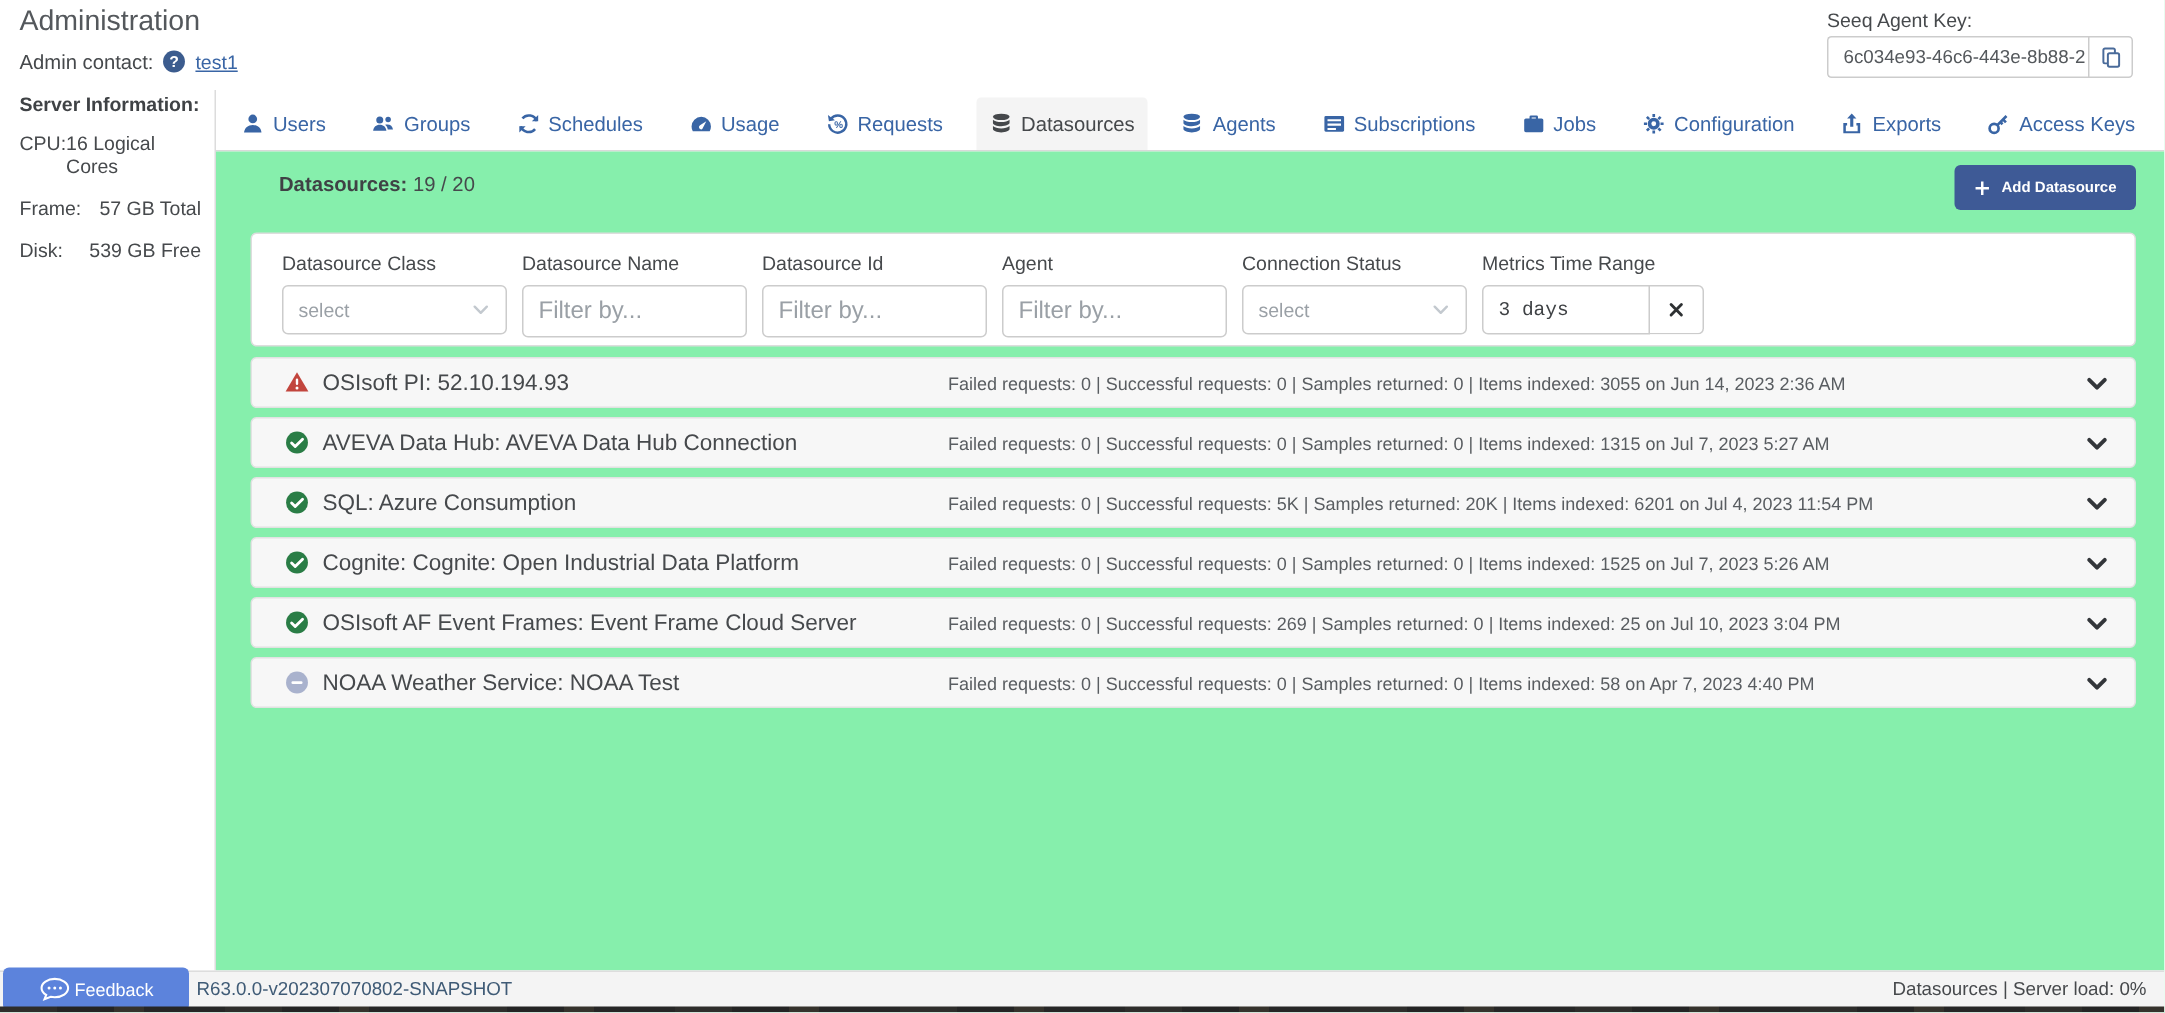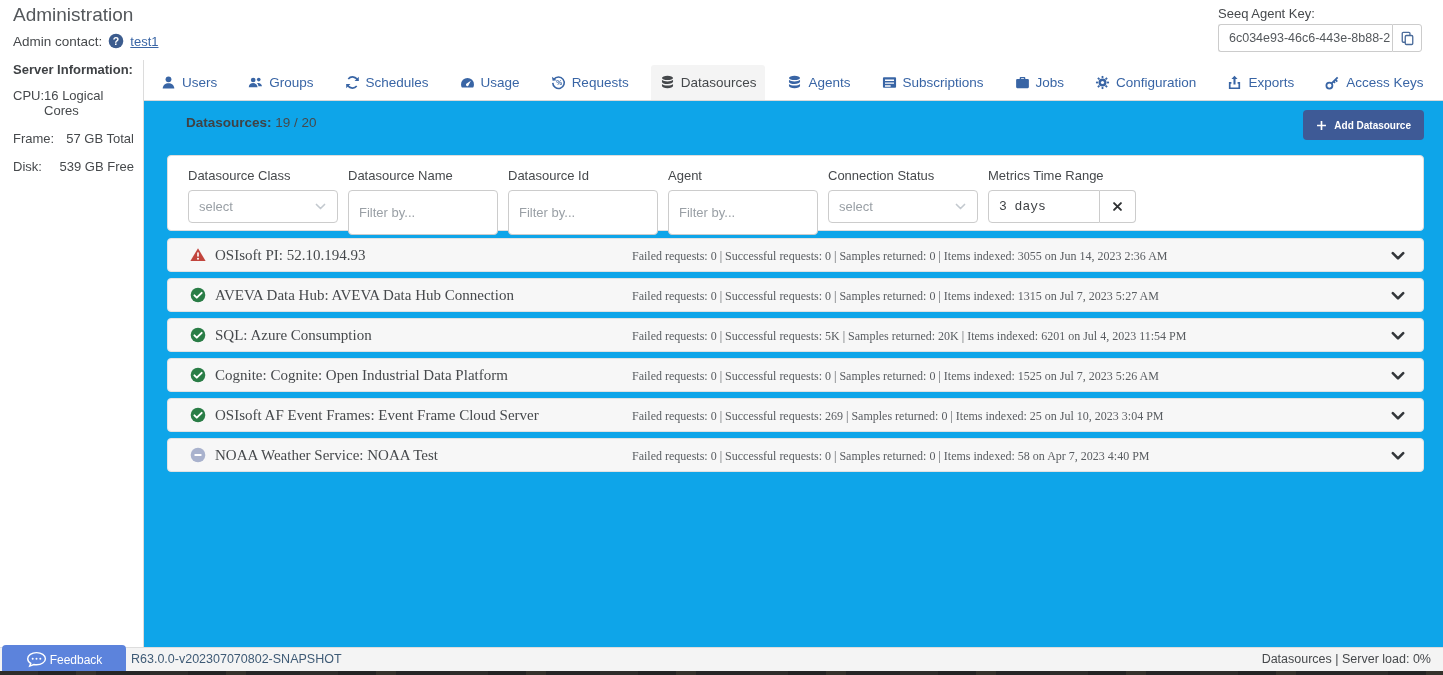--- a/index.html
+++ b/index.html
@@ -33,51 +33,51 @@
 
   
   .tabbar{position:absolute;left:144px;top:65px;right:0;height:36px;border-bottom:1px solid #d9d9d9;
           display:flex;align-items:stretch;padding-left:8px;box-sizing:border-box;}
   .tab{display:flex;align-items:center;gap:6px;padding:0 9px;margin-right:13px;color:#3965a5;
        font-size:13.5px;cursor:pointer;white-space:nowrap;}
   .tab .t-icn{width:15px;height:15px;}
   .tab.active{background:#f4f4f4;color:#45484b;border-radius:3px 3px 0 0;}
 
   
-  .content{position:absolute;left:144px;top:101px;right:0;bottom:28px;background:#0ea5e9;}
+  .content{position:absolute;left:144px;top:101px;right:0;bottom:28px;background:#86efac;}
   .count-line{position:absolute;left:42px;top:14px;font-size:13.5px;color:#3f4245;}
   .count-line b{font-weight:bold;}
   .count-val{font-weight:normal;color:#46494c;}
   .add-btn{position:absolute;right:19px;top:9px;height:30px;padding:0 13px;background:#3e5a96;color:#fff;
            border:none;border-radius:4px;font-size:10px;font-weight:bold;display:flex;align-items:center;gap:7px;
            cursor:pointer;font-family:"Liberation Sans",sans-serif;}
   .add-btn .icn{width:11px;height:11px;color:#fff;}
 
   
   .filter-card{position:absolute;left:23px;right:19px;top:54px;height:76px;border:1px solid #ddd;border-radius:4px;
                box-sizing:border-box;display:flex;padding:12px 0 0 20px;gap:10px;background:#fff;}
   .fgroup{width:150px;flex:none;}
   .flabel{font-size:13px;color:#46494c;margin-bottom:7px;}
   .fselect{height:33px;border:1px solid #ccc;border-radius:4px;background:#fff;display:flex;align-items:center;
            justify-content:space-between;padding:0 10px;font-size:13px;color:#9aa0a6;cursor:pointer;box-sizing:border-box;}
   .fselect .icn{width:13px;height:13px;color:#c3c9cf;}
-  .finput{width:100%;height:45px;border:1px solid #ccc;border-radius:4px;padding:0 10px;font-size:13px;color:#3f4245;
+  .finput{width:100%;height:35px;border:1px solid #ccc;border-radius:4px;padding:0 10px;font-size:16px;color:#3f4245;
           box-sizing:border-box;font-family:"Liberation Sans",sans-serif;outline:none;}
   .finput::placeholder{color:#9aa0a6;opacity:1;}
   .metrics-group{display:flex;}
   .metrics-input{width:112px;height:33px;border:1px solid #ccc;border-radius:4px 0 0 4px;padding:0 10px;font-size:13px;
                  color:#3f4245;box-sizing:border-box;font-family:Liberation Mono, monospace;outline:none;}
   .clear-btn{width:36px;height:33px;border:1px solid #ccc;border-left:none;border-radius:0 4px 4px 0;background:#fff;
              display:flex;align-items:center;justify-content:center;cursor:pointer;color:#2e3133;box-sizing:border-box;}
   .clear-btn .icn{width:11px;height:11px;}
 
   
   .rows{position:absolute;left:23px;right:19px;top:137px;}
   .ds-row{position:relative;height:34px;margin-bottom:6px;background:#f7f7f7;border:1px solid #e2e2e2;border-radius:4px;
-          display:flex;align-items:center;padding:0 4px 0 22px;box-sizing:border-box;cursor:pointer;font-family:Liberation Serif, serif;}
+          display:flex;align-items:center;padding:0 4px 0 22px;box-sizing:border-box;cursor:pointer;}
   .ds-ic{width:16px;height:16px;margin-right:9px;flex:none;}
   .ds-name{font-size:15px;color:#46494c;white-space:nowrap;}
   .ds-stats{position:absolute;left:464px;top:0;height:34px;display:flex;align-items:center;
             font-size:12px;color:#595d61;white-space:nowrap;}
   .ds-chev{position:absolute;right:17px;top:9px;width:16px;height:16px;color:#33363a;cursor:pointer;}
 
   
   .footer{position:absolute;left:0;right:0;top:647px;height:24px;background:#f4f4f4;border-top:1px solid #ddd;box-sizing:content-box;}
   .version{position:absolute;left:131px;top:4px;font-size:12.5px;color:#3f5b76;}
   .foot-right{position:absolute;right:12px;top:4px;font-size:12.5px;color:#46494c;}

